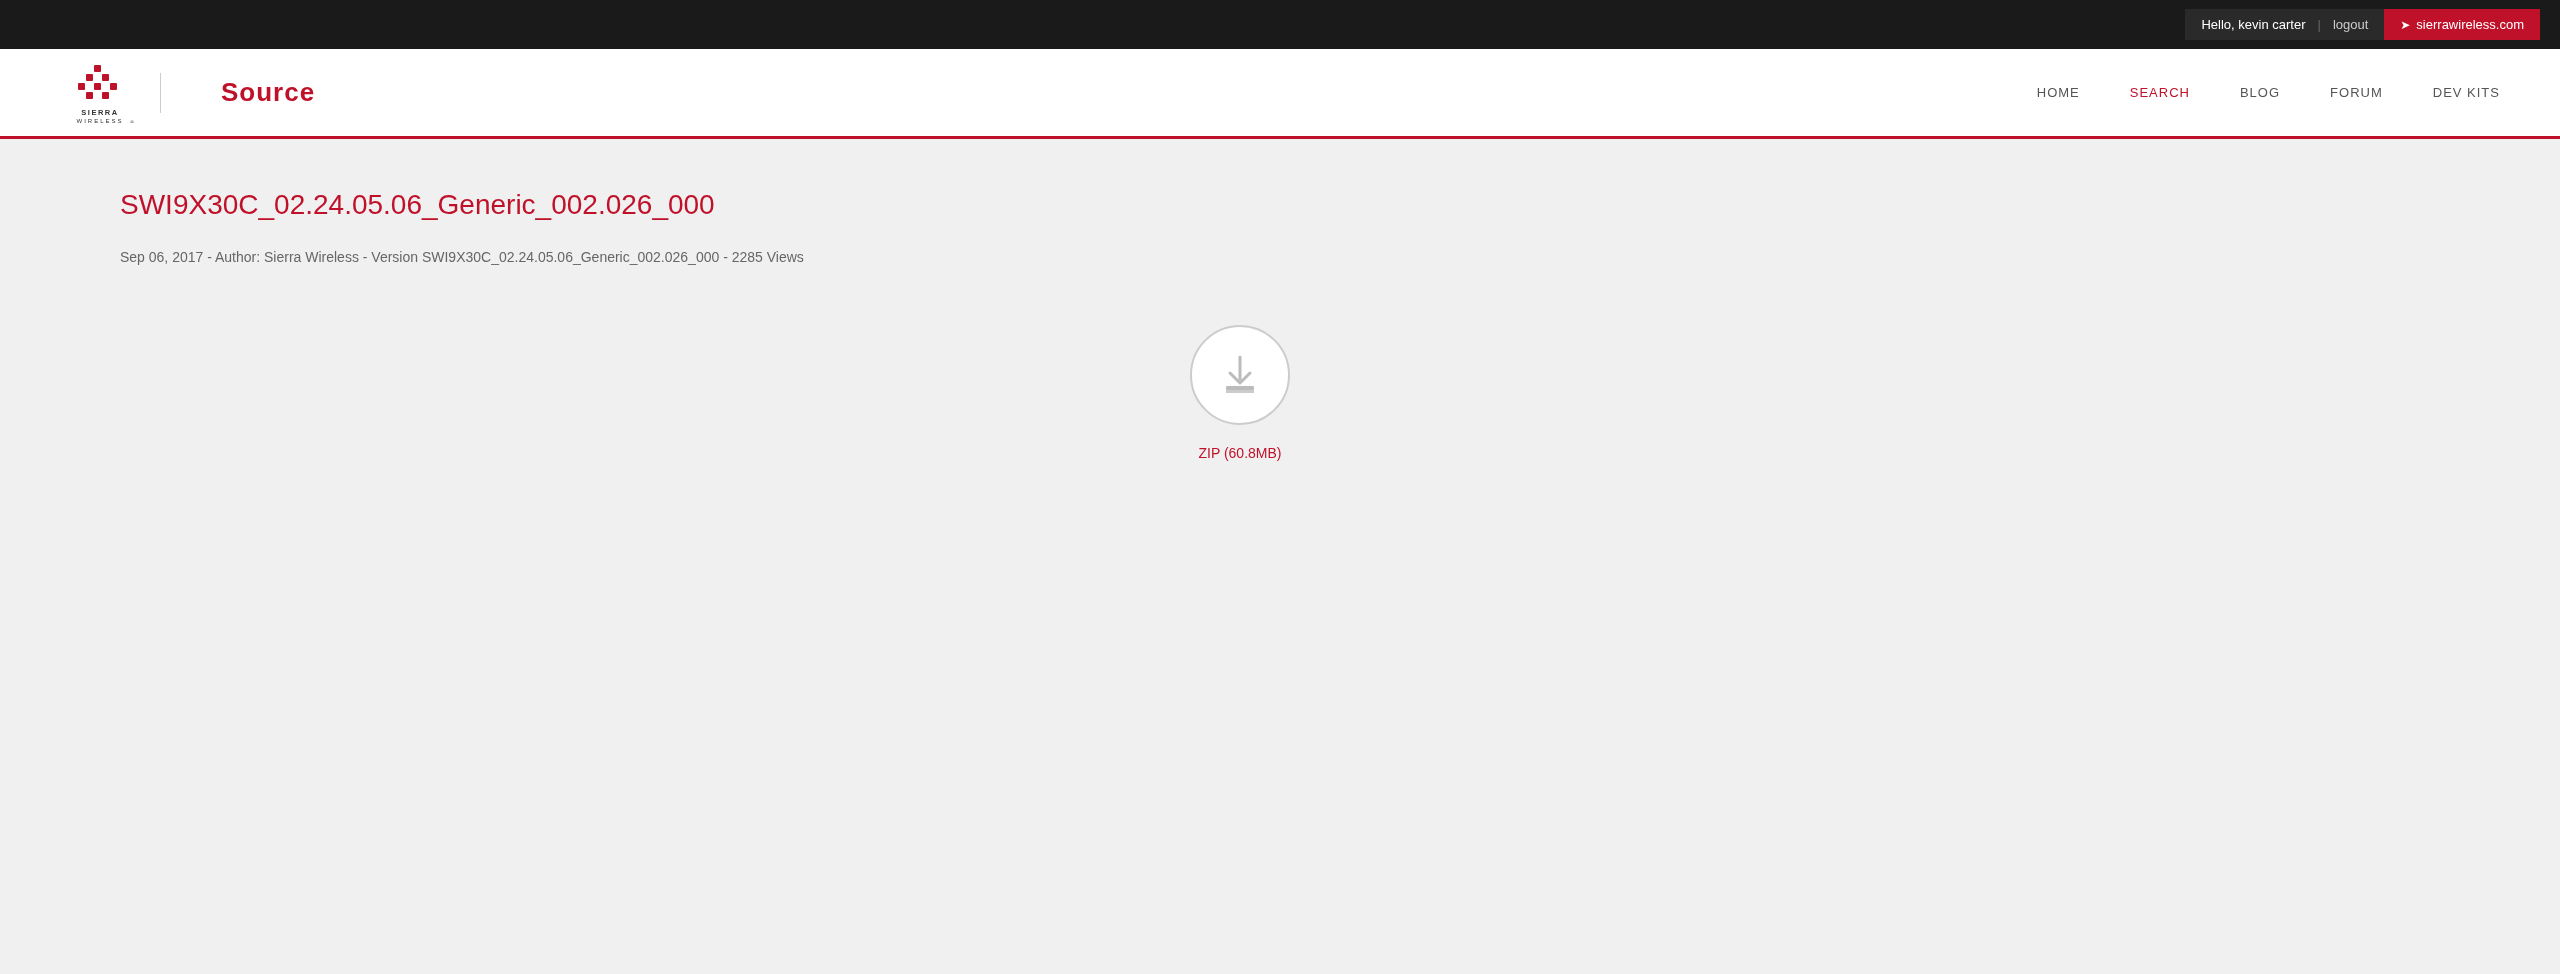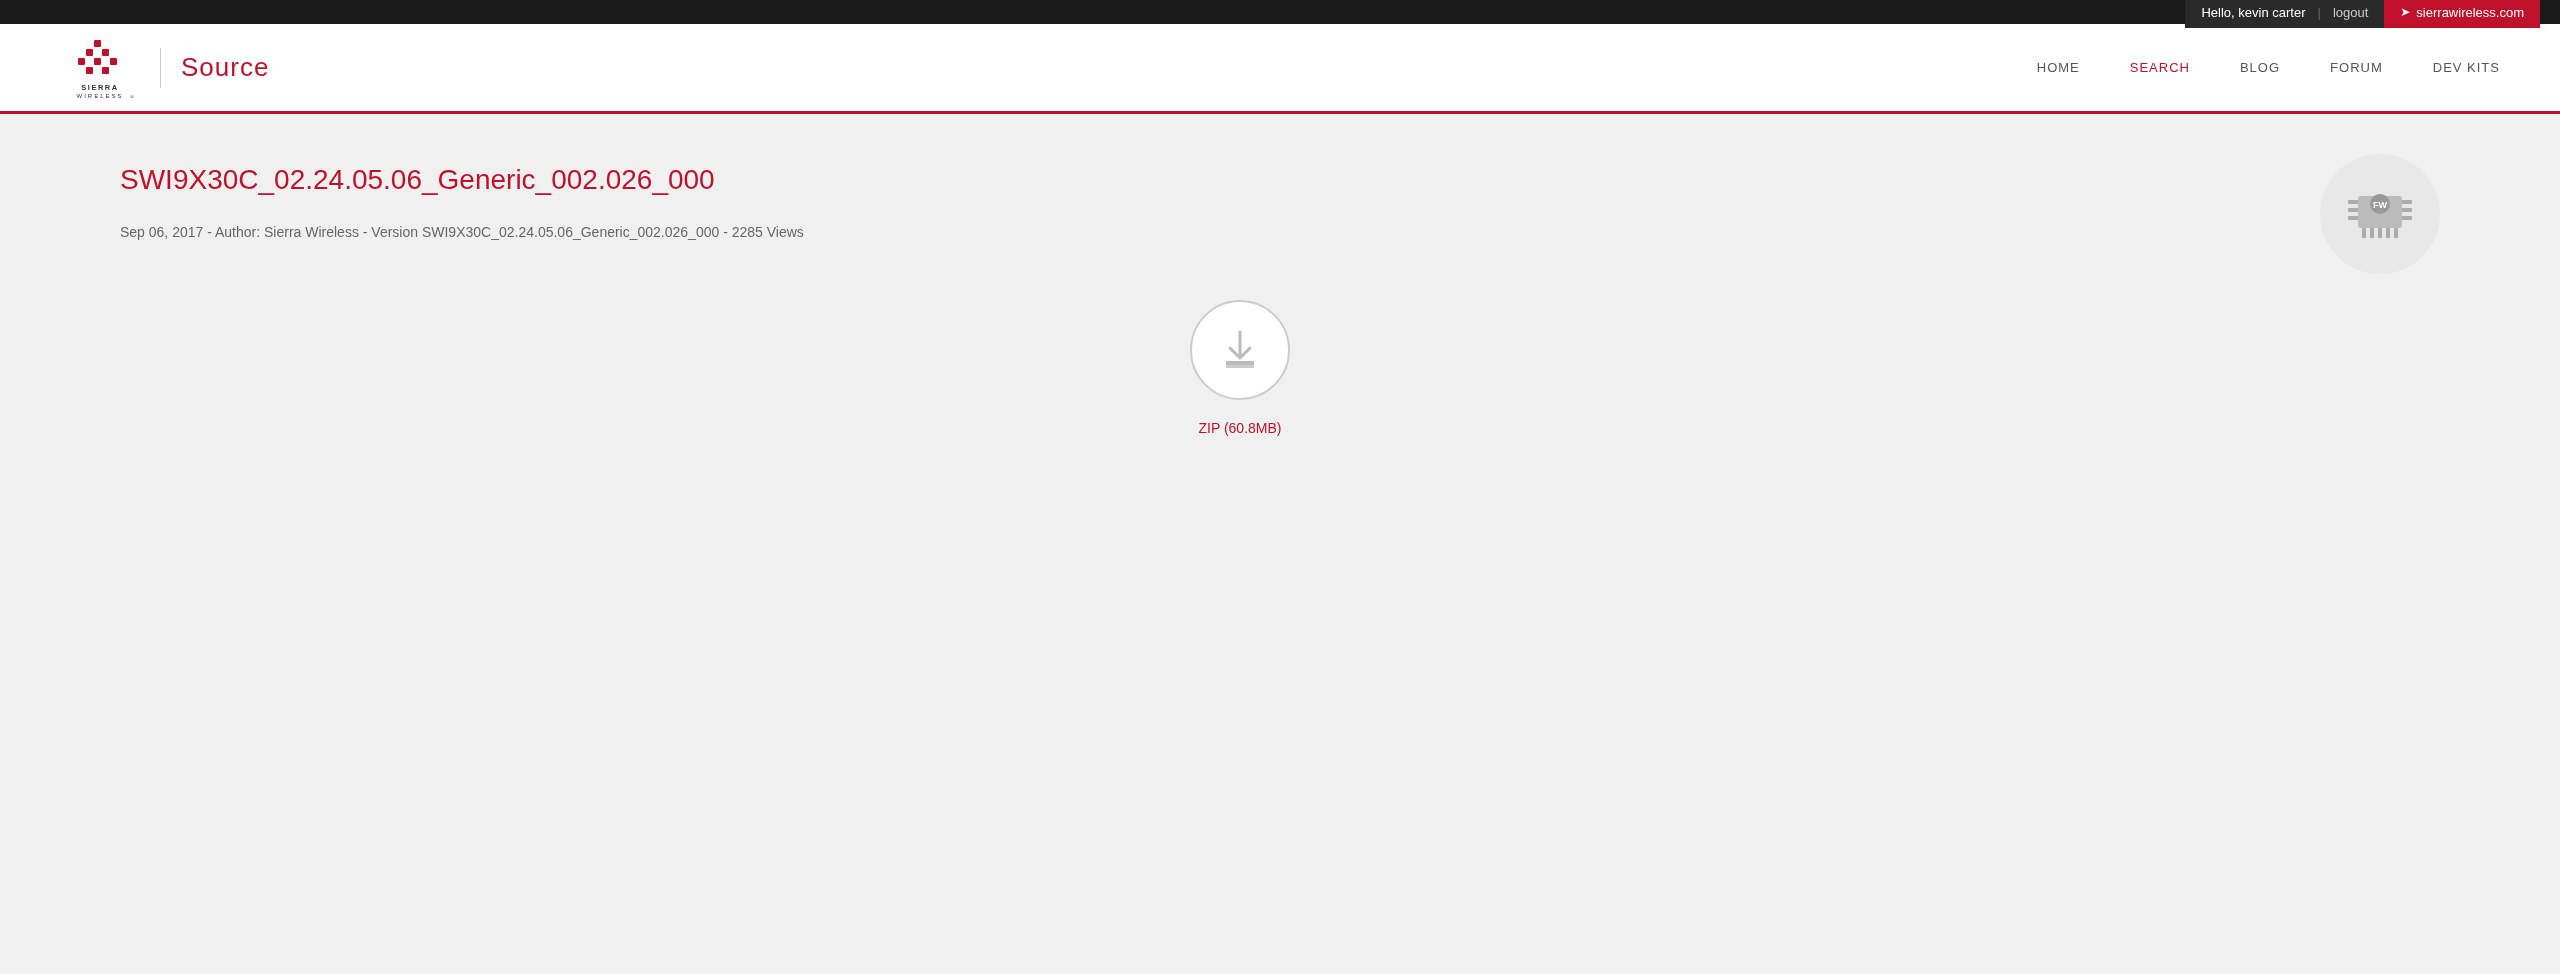--- a/index.html
+++ b/index.html
@@ -9,21 +9,21 @@
       min-height: 100vh;
     }
 
     
     .top-bar {
       background: #1a1a1a;
       display: flex;
       justify-content: flex-end;
       align-items: center;
       padding: 0 20px;
-      height: 24px;
+      height: 49px;
       text-align: center;
     }
     .top-bar-content {
       display: flex;
       align-items: center;
       gap: 0;
     }
     .top-bar-user {
       background: #2a2a2a;
       color: #ccc;
@@ -80,23 +80,24 @@
       height: 60px;
     }
     .logo-divider {
       width: 1px;
       height: 40px;
       background: #ccc;
       margin: 0 20px;
     }
     .logo-source-text {
       font-size: 26px;
-      font-weight: 400;
+      font-weight: 700;
       color: #c0112a;
       letter-spacing: 1px;
+      margin-left: 40px;
     }
 
     
     .nav {
       display: flex;
       align-items: center;
       gap: 50px;
     }
     .nav-item {
       font-size: 13px;
@@ -235,43 +236,20 @@
     <a class="nav-item">HOME</a>
     <a class="nav-item active">SEARCH</a>
     <a class="nav-item">BLOG</a>
     <a class="nav-item">FORUM</a>
     <a class="nav-item">DEV KITS</a>
   </nav>
 </header>
 
 <main class="main-content">
 
-  <div class="fw-icon-container">
-    <svg class="fw-chip-icon" viewBox="0 0 80 80" xmlns="http://www.w3.org/2000/svg">
-
-      <rect x="18" y="22" width="44" height="32" rx="3" fill="#bbb"></rect>
-
-      <circle cx="40" cy="30" r="10" fill="#999"></circle>
-      <text x="40" y="34" text-anchor="middle" font-family="Arial" font-size="9" font-weight="700" fill="#fff">FW</text>
-
-      <rect x="22" y="54" width="4" height="10" rx="1" fill="#aaa"></rect>
-      <rect x="30" y="54" width="4" height="10" rx="1" fill="#aaa"></rect>
-      <rect x="38" y="54" width="4" height="10" rx="1" fill="#aaa"></rect>
-      <rect x="46" y="54" width="4" height="10" rx="1" fill="#aaa"></rect>
-      <rect x="54" y="54" width="4" height="10" rx="1" fill="#aaa"></rect>
-
-      <rect x="8" y="26" width="10" height="4" rx="1" fill="#aaa"></rect>
-      <rect x="8" y="34" width="10" height="4" rx="1" fill="#aaa"></rect>
-      <rect x="8" y="42" width="10" height="4" rx="1" fill="#aaa"></rect>
-
-      <rect x="62" y="26" width="10" height="4" rx="1" fill="#aaa"></rect>
-      <rect x="62" y="34" width="10" height="4" rx="1" fill="#aaa"></rect>
-      <rect x="62" y="42" width="10" height="4" rx="1" fill="#aaa"></rect>
-    </svg>
-  </div>
 
   <h1 class="page-title">SWI9X30C_02.24.05.06_Generic_002.026_000</h1>
   <p class="page-meta">Sep 06, 2017 - Author: Sierra Wireless - Version SWI9X30C_02.24.05.06_Generic_002.026_000 - 2285 Views</p>
 
   <div class="download-section">
     <div class="download-item">
       <div class="download-circle">
         <svg class="download-icon-svg" viewBox="0 0 48 48" xmlns="http://www.w3.org/2000/svg">
 
           <line x1="24" y1="6" x2="24" y2="30" stroke="#bbb" stroke-width="3" stroke-linecap="round"></line>

